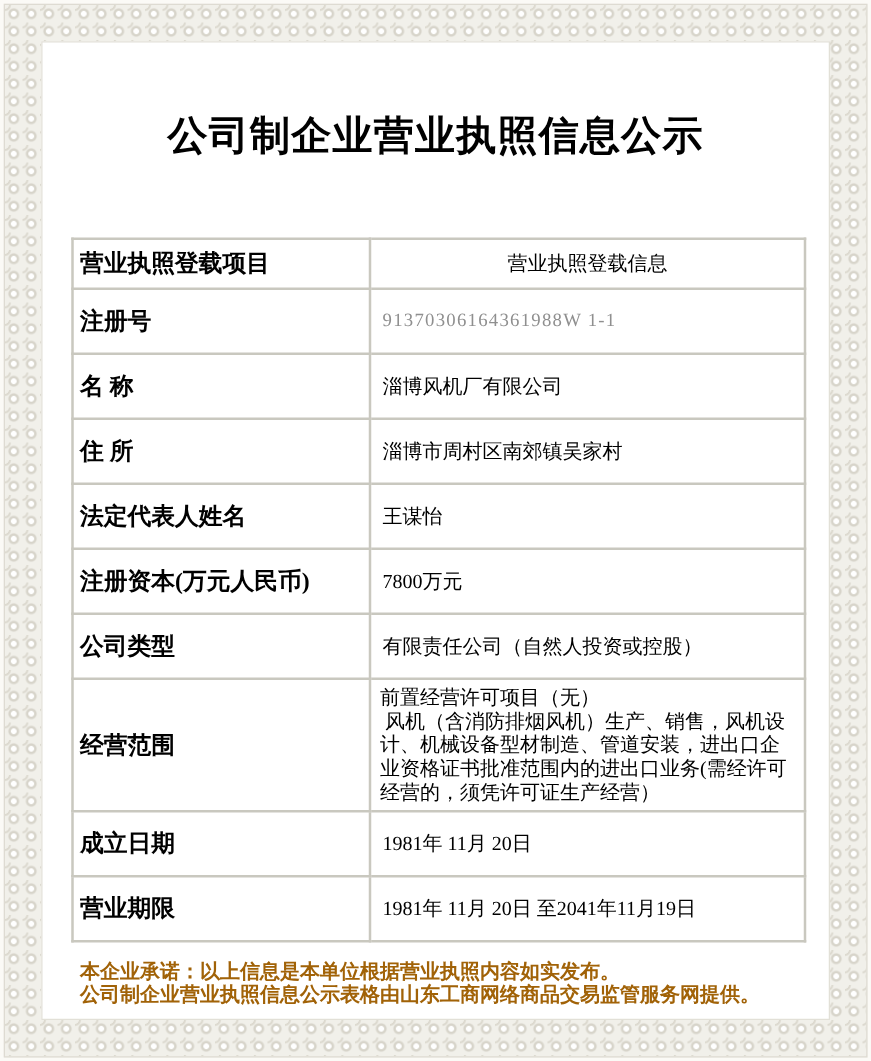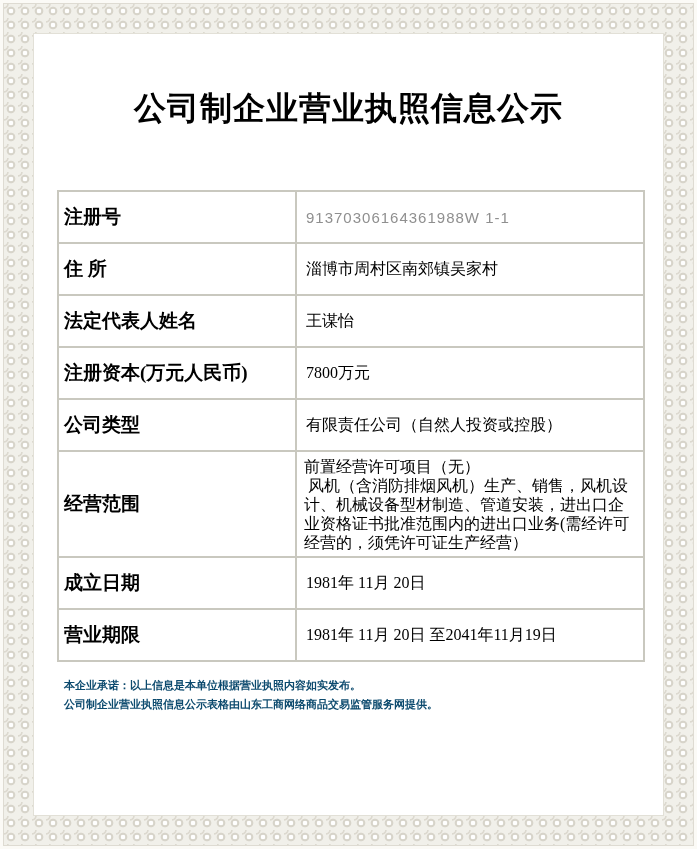--- a/index.html
+++ b/index.html
@@ -68,57 +68,65 @@
     font-size: 16px;
     color: #000000;
     padding: 0 6px 0 9px;
   }
   td.value.center {
     text-align: center;
     padding: 0;
   }
   td.value.muted {
     color: #8f8f8f;
-    font-family: Liberation Sans, sans-serif;
+    font-family: Liberation Serif, serif;
     font-size: 15px;
     letter-spacing: 1px;
   }
   td.value.scope {
     white-space: pre-wrap;
     line-height: 19px;
     padding: 3px 6px 3px 7px;
     vertical-align: middle;
   }
   .footer {
     margin: 14px 12px 0 30px;
     font-family: "Liberation Sans", "DejaVu Sans", sans-serif;
     font-weight: bold;
-    font-size: 11px;
+    font-size: 16px;
     line-height: 19px;
-    color: #0c4a6e;
+    color: #a16207;
   }
 </style>
 </head>
 <body>
 
 <div class="frame">
   <div class="frame-band"></div>
   <div class="page">
 
     <h1 class="title">公司制企业营业执照信息公示</h1>
 
     <table class="license">
       <colgroup>
         <col style="width:238px">
         <col style="width:348px">
       </colgroup>
       <tbody>
+        <tr class="first">
+          <td class="label">营业执照登载项目</td>
+          <td class="value center">营业执照登载信息</td>
+        </tr>
         <tr>
           <td class="label">注册号</td>
           <td class="value muted">91370306164361988W  1-1</td>
+        </tr>
+        <tr>
+          <td class="label">名 称</td>
+          <td class="value">淄博风机厂有限公司</td>
         </tr>
         <tr>
           <td class="label">住 所</td>
           <td class="value">淄博市周村区南郊镇吴家村</td>
         </tr>
         <tr>
           <td class="label">法定代表人姓名</td>
           <td class="value">王谋怡</td>
         </tr>
         <tr>

